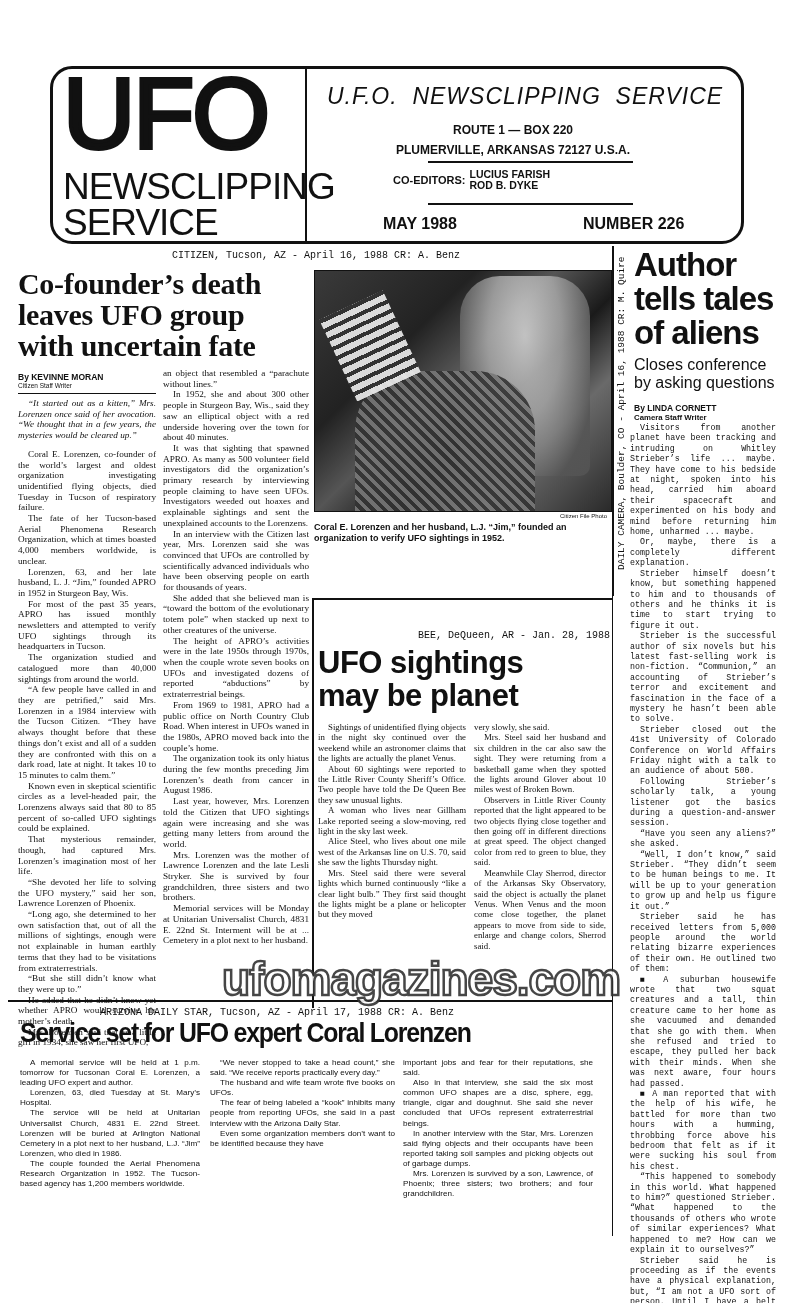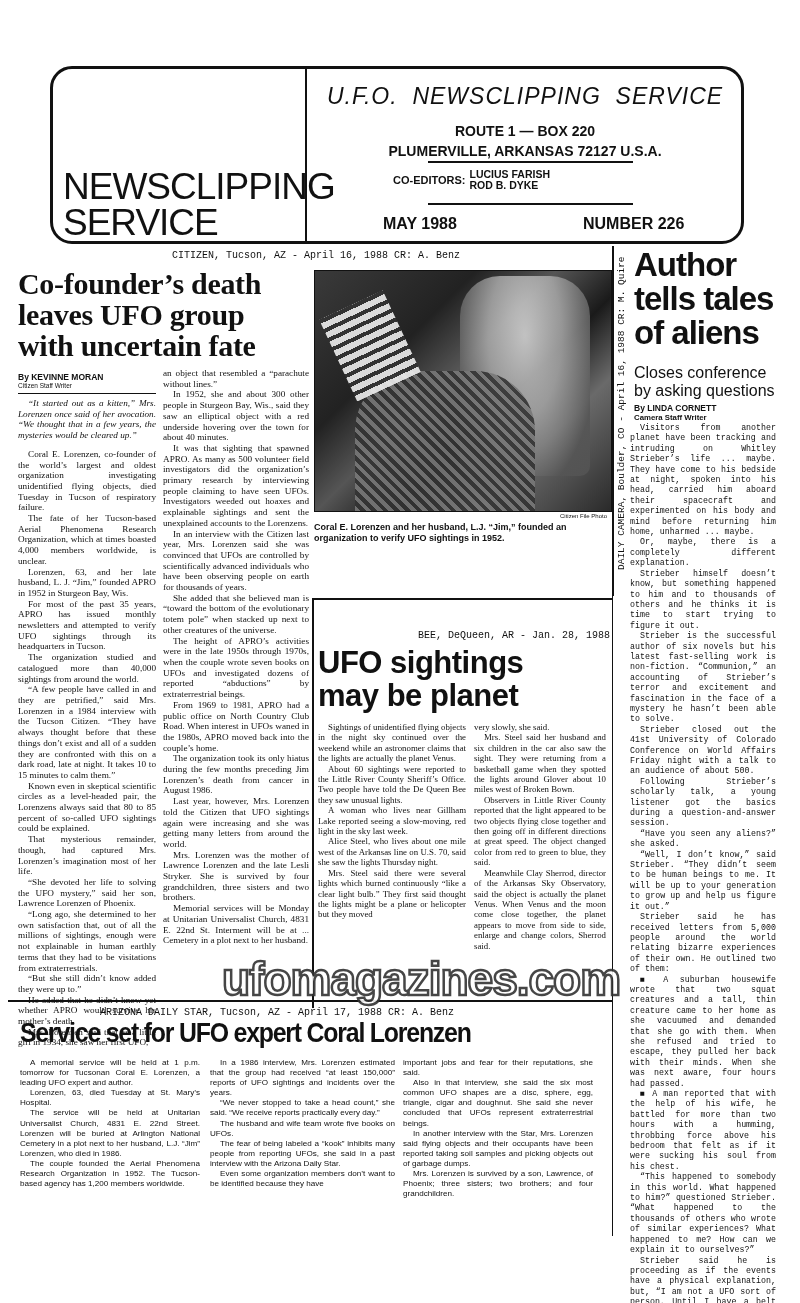--- a/index.html
+++ b/index.html
@@ -5,21 +5,21 @@
   html, body { margin:0; padding:0; background:#fff; }
   body { width:800px; height:1303px; position:relative; overflow:hidden; color:#111; font-family:"Liberation Serif", serif; }
   .abs { position:absolute; }
   
   .masthead { left:50px; top:66px; width:694px; height:178px; border:3px solid #111; border-radius:22px; box-sizing:border-box; }
   .mh-divider { left:252px; top:0; width:2px; height:172px; background:#111; }
   .mh-ufo { left:10px; top:-6px; font-family:"Liberation Sans", sans-serif; font-size:100px; line-height:100px; letter-spacing:-2px; font-weight:400; -webkit-text-stroke:4px #111; }
   .mh-news { left:10px; top:100px; font-family:"Liberation Sans", sans-serif; font-size:37px; line-height:36px; letter-spacing:-1px; }
   .mh-service { left:10px; top:136px; font-family:"Liberation Sans", sans-serif; font-size:37px; line-height:36px; letter-spacing:-1px; }
   .mh-title { left:262px; top:14px; width:420px; text-align:center; font-family:"Liberation Sans", sans-serif; font-style:italic; font-size:23px; letter-spacing:1px; }
-  .mh-line { font-family:"Liberation Sans", sans-serif; font-size:14px; font-weight:bold; text-align:center; width:420px; left:262px; }
+  .mh-line { font-family:"Liberation Sans", sans-serif; font-size:12px; font-weight:bold; text-align:center; width:420px; left:250px; }
   .mh-rule { height:2px; background:#111; left:375px; width:205px; }
   .mh-coeds { left:340px; top:100px; font-family:"Liberation Sans", sans-serif; font-size:11px; font-weight:bold; display:flex; align-items:center; gap:4px; }
   .mh-coeds .names { display:flex; flex-direction:column; line-height:11px; font-size:10.5px; }
   .mh-date { left:330px; top:146px; font-family:"Liberation Sans", sans-serif; font-size:16px; font-weight:bold; }
   .mh-num { left:530px; top:146px; font-family:"Liberation Sans", sans-serif; font-size:16px; font-weight:bold; }
   
   .src { font-family:"Liberation Mono", monospace; font-size:10px; white-space:nowrap; }
   
   .col { font-size:9.2px; line-height:10.7px; text-align:justify; }
   .col p { margin:0; text-indent:10px; }
@@ -44,20 +44,21 @@
   .vline { background:#111; width:2px; }
   .hline { background:#111; height:2px; }
   .vertical-src { transform:rotate(-90deg); transform-origin:left top; }
   .watermark { font-family:"Liberation Sans", sans-serif; font-weight:bold; font-size:46px; color:#fff; -webkit-text-stroke:2.5px #333; letter-spacing:-1px; opacity:.9; }
 </style>
 </head>
 <body>
 
 <div class="abs masthead">
   <div class="abs mh-divider"></div>
+  <div class="abs mh-ufo">UFO</div>
   <div class="abs mh-news">NEWSCLIPPING</div>
   <div class="abs mh-service">SERVICE</div>
   <div class="abs mh-title" style="white-space:pre;">U.F.O.  NEWSCLIPPING  SERVICE</div>
   <div class="abs mh-line" style="top:54px;">ROUTE 1 — BOX 220</div>
   <div class="abs mh-line" style="top:74px;">PLUMERVILLE, ARKANSAS 72127 U.S.A.</div>
   <div class="abs mh-rule" style="top:92px;"></div>
   <div class="abs mh-coeds">
     <span>CO-EDITORS:</span>
     <span class="names">
       <span>LUCIUS FARISH</span>
@@ -85,21 +86,21 @@
   <p>Coral E. Lorenzen, co-founder of the world’s largest and oldest organization investigating unidentified flying objects, died Tuesday in Tucson of respiratory failure.</p>
   <p>The fate of her Tucson-based Aerial Phenomena Research Organization, which at times boasted 4,000 members worldwide, is unclear.</p>
   <p>Lorenzen, 63, and her late husband, L. J. “Jim,” founded APRO in 1952 in Sturgeon Bay, Wis.</p>
   <p>For most of the past 35 years, APRO has issued monthly newsletters and attempted to verify UFO sightings through its headquarters in Tucson.</p>
   <p>The organization studied and catalogued more than 40,000 sightings from around the world.</p>
   <p>“A few people have called in and they are petrified,” said Mrs. Lorenzen in a 1984 interview with the Tucson Citizen. “They have always thought before that these things don’t exist and all of a sudden they are confronted with this on a dark road, late at night. It takes 10 to 15 minutes to calm them.”</p>
   <p>Known even in skeptical scientific circles as a level-headed pair, the Lorenzens always said that 80 to 85 percent of so-called UFO sightings could be explained.</p>
   <p>That mysterious remainder, though, had captured Mrs. Lorenzen’s imagination most of her life.</p>
   <p>“She devoted her life to solving the UFO mystery,” said her son, Lawrence Lorenzen of Phoenix.</p>
   <p>“Long ago, she determined to her own satisfaction that, out of all the millions of sightings, enough were not explainable in human earthly terms that they had to be visitations from extraterrestrials.</p>
-  <p>“But she still didn’t know added they were up to.”</p>
+  <p>“But she still didn’t know what they were up to.”</p>
   <p>He added that he didn’t know yet whether APRO would survive his mother’s death.</p>
   <p>Mrs. Lorenzen said that as a little girl in 1934, she saw her first UFO,</p>
 </div>
 <div class="abs col" style="left:163px; top:368px; width:146px;">
   <p style="text-indent:0;">an object that resembled a “parachute without lines.”</p>
   <p>In 1952, she and about 300 other people in Sturgeon Bay, Wis., said they saw an elliptical object with a red underside hovering over the town for about 40 minutes.</p>
   <p>It was that sighting that spawned APRO. As many as 500 volunteer field investigators did the organization’s primary research by interviewing people claiming to have seen UFOs. Investigators weeded out hoaxes and explainable sightings and sent the unexplained accounts to the Lorenzens.</p>
   <p>In an interview with the Citizen last year, Mrs. Lorenzen said she was convinced that UFOs are controlled by scientifically advanced individuals who have been observing people on earth for thousands of years.</p>
   <p>She added that she believed man is “toward the bottom of the evolutionary totem pole” when stacked up next to other creatures of the universe.</p>
   <p>The height of APRO’s activities were in the late 1950s through 1970s, when the couple wrote seven books on UFOs and investigated dozens of reported “abductions” by extraterrestrial beings.</p>
@@ -141,21 +142,21 @@
 <div class="abs vline" style="left:612px; top:246px; height:350px;"></div>
 <div class="abs vline" style="left:612px; top:596px; height:640px; width:1px;"></div>
 <div class="abs hline" style="left:8px; top:1000px; width:604px;"></div>
 
 <div class="abs src vertical-src" style="left:616px; top:570px; font-size:9.5px;">DAILY CAMERA, Boulder, CO - April 16, 1988  CR: M. Quire</div>
 <div class="abs hl-author" style="left:634px; top:248px; width:166px;">
   <div>Author</div>
   <div>tells tales</div>
   <div>of aliens</div>
 </div>
-<div class="abs subdeck" style="left:634px; top:364px; width:166px;">
+<div class="abs subdeck" style="left:634px; top:356px; width:166px;">
   <div>Closes conference</div>
   <div>by asking questions</div>
 </div>
 <div class="abs" style="left:634px; top:403px;">
   <div class="byline">By LINDA CORNETT</div>
   <div class="byline" style="font-size:7.8px;">Camera Staff Writer</div>
 </div>
 <div class="abs col-courier" style="left:630px; top:423px; width:146px;">
   <p>Visitors from another planet have been tracking and intruding on Whitley Strieber’s life ... maybe. They have come to his bedside at night, spoken into his head, carried him aboard their spacecraft and experimented on his body and mind before returning him home, unharmed ... maybe.</p>
   <p>Or, maybe, there is a completely different explanation.</p>
@@ -175,21 +176,20 @@
 
 <div class="abs src" style="left:100px; top:1007px;">ARIZONA DAILY STAR, Tucson, AZ - April 17, 1988  CR: A. Benz</div>
 <div class="abs hl-service" style="left:20px; top:1018px;">Service set for UFO expert Coral Lorenzen</div>
 <div class="abs col-sans" style="left:20px; top:1058px; width:180px;">
   <p>A memorial service will be held at 1 p.m. tomorrow for Tucsonan Coral E. Lorenzen, a leading UFO expert and author.</p>
   <p>Lorenzen, 63, died Tuesday at St. Mary’s Hospital.</p>
   <p>The service will be held at Unitarian Universalist Church, 4831 E. 22nd Street. Lorenzen will be buried at Arlington National Cemetery in a plot next to her husband, L.J. “Jim” Lorenzen, who died in 1986.</p>
   <p>The couple founded the Aerial Phenomena Research Organization in 1952. The Tucson-based agency has 1,200 members worldwide.</p>
 </div>
 <div class="abs col-sans" style="left:210px; top:1058px; width:185px;">
-  <p>In a 1986 interview, Mrs. Lorenzen estimated that the group had received “at least 150,000” reports of UFO sightings and incidents over the years.</p>
   <p>“We never stopped to take a head count,” she said. “We receive reports practically every day.”</p>
   <p>The husband and wife team wrote five books on UFOs.</p>
   <p>The fear of being labeled a “kook” inhibits many people from reporting UFOs, she said in a past interview with the Arizona Daily Star.</p>
   <p>Even some organization members don’t want to be identified because they have</p>
 </div>
 <div class="abs col-sans" style="left:403px; top:1058px; width:190px;">
   <p style="text-indent:0;">important jobs and fear for their reputations, she said.</p>
   <p>Also in that interview, she said the six most common UFO shapes are a disc, sphere, egg, triangle, cigar and doughnut. She said she never concluded that UFOs represent extraterrestrial beings.</p>
   <p>In another interview with the Star, Mrs. Lorenzen said flying objects and their occupants have been reported taking soil samples and picking objects out of garbage dumps.</p>
   <p>Mrs. Lorenzen is survived by a son, Lawrence, of Phoenix; three sisters; two brothers; and four grandchildren.</p>

